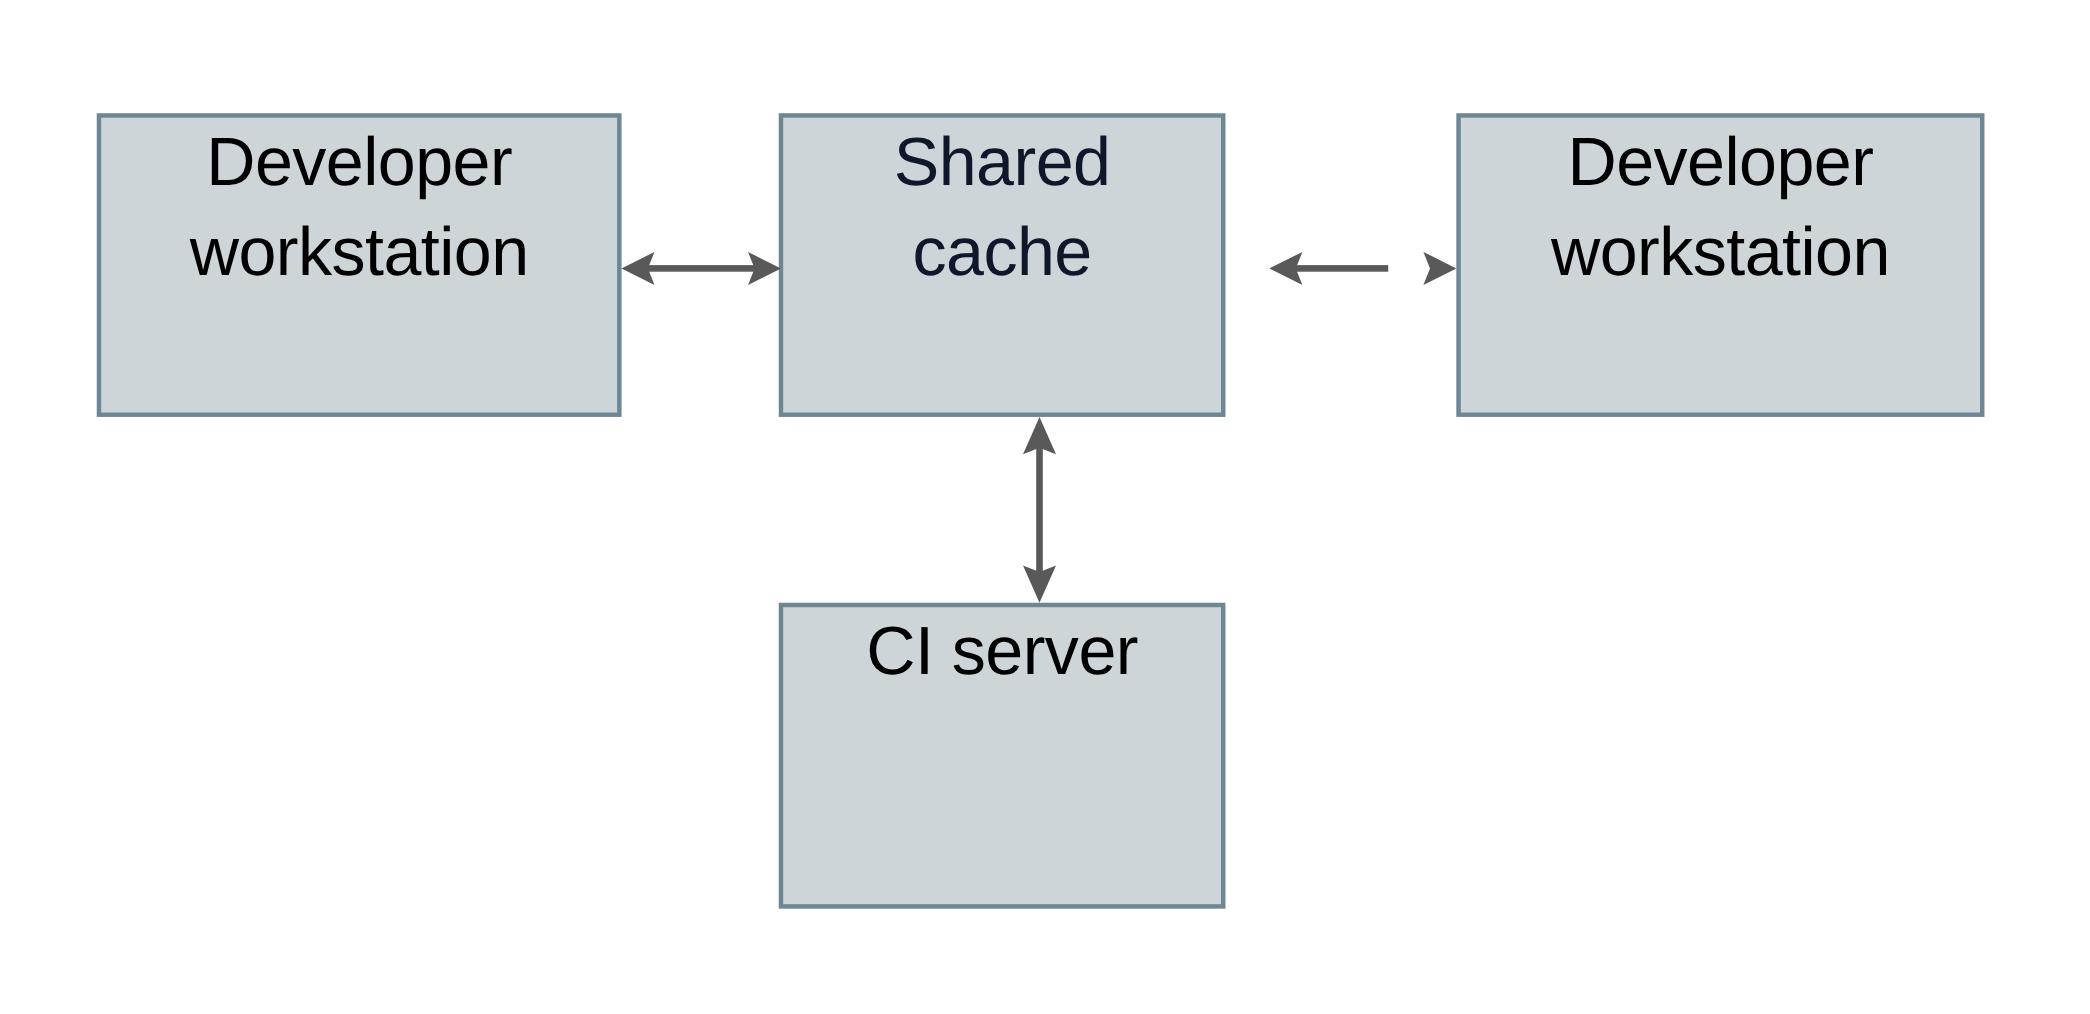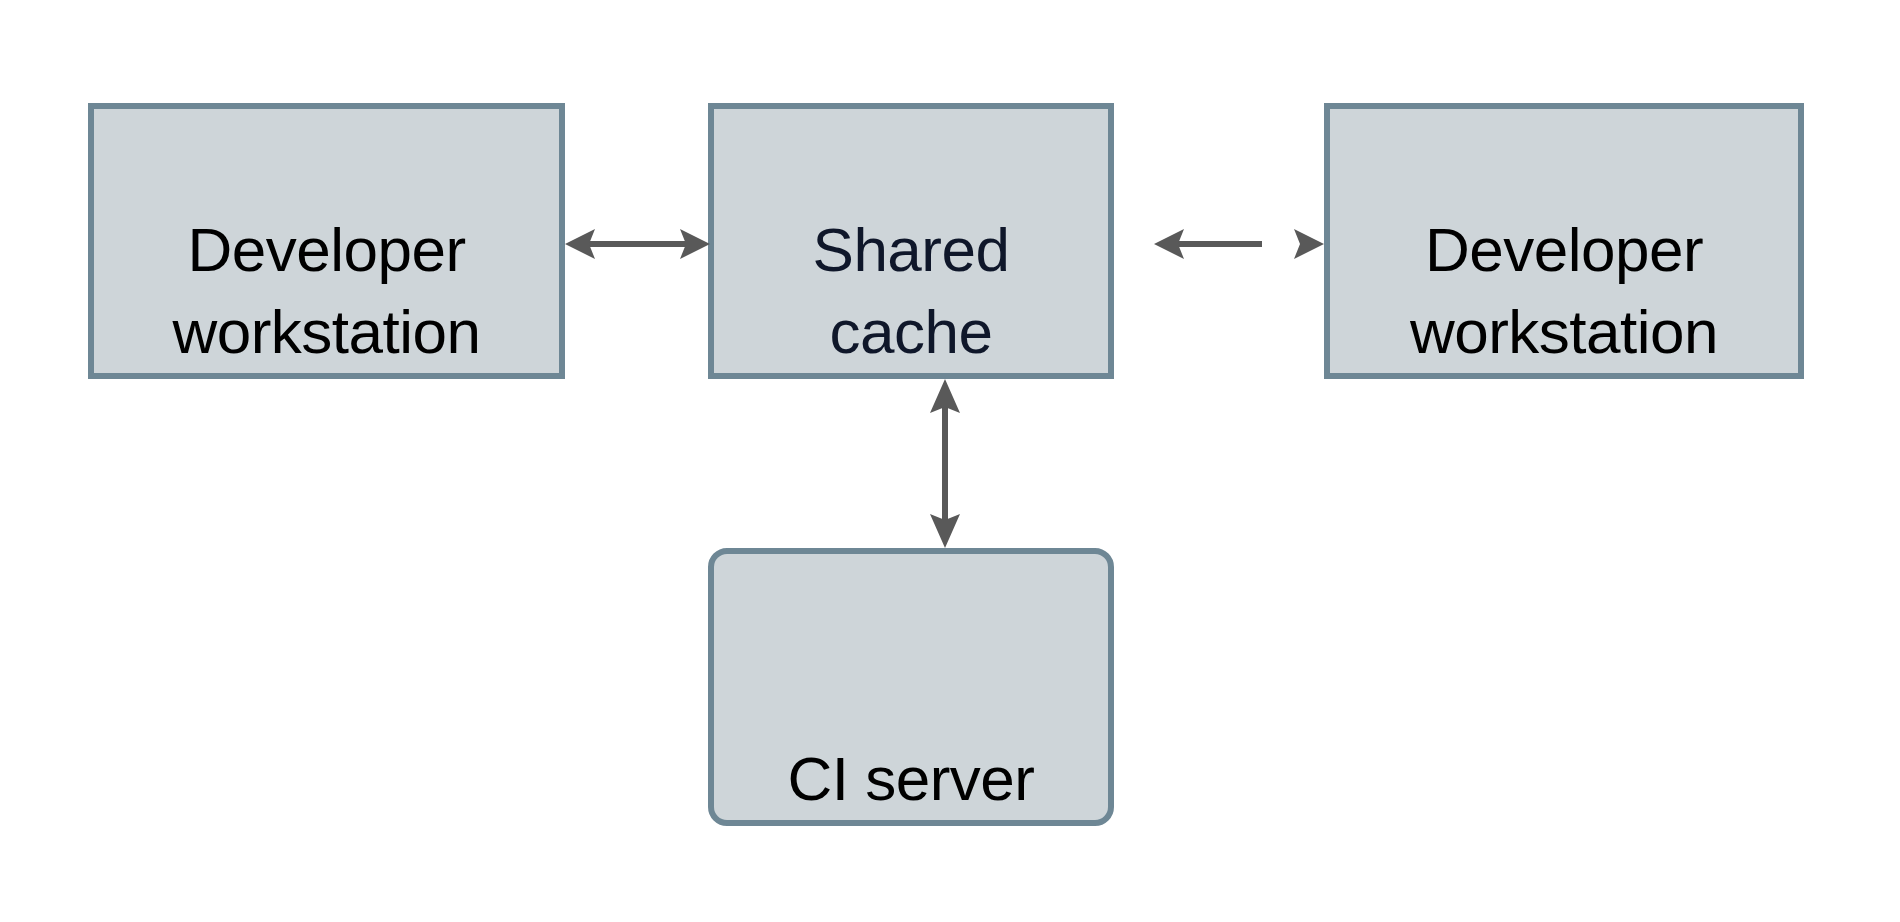--- a/index.html
+++ b/index.html
@@ -15,23 +15,23 @@
     position: relative;
     width: 1900px;
     height: 922px;
     background: #ffffff;
     overflow: hidden;
   }
   .node {
     position: absolute;
     box-sizing: border-box;
     background: #ced5d9;
-    border: 6px solid #8b5cf6;
+    border: 4px solid #8b5cf6;
     display: flex;
-    align-items: flex-end;
+    align-items: flex-start;
     justify-content: center;
     text-align: center;
     color: #000000;
     font-size: 62px;
     line-height: 1.32;
     font-weight: 400;
     letter-spacing: -0.5px;
     white-space: pre-line;
     user-select: none;
   }
@@ -64,21 +64,21 @@
   <div class="node" id="node-shared-cache" style="left: 708px; top: 103px; width: 406px; height: 276px; background: rgb(206, 213, 217); border-color: rgb(110, 135, 149); color: #0f172a;">
     <span class="node-label">Shared
 cache</span>
   </div>
 
   <div class="node" id="node-dev-right" style="left: 1324px; top: 103px; width: 480px; height: 276px; background: rgb(206, 213, 217); border-color: rgb(110, 135, 149); color: rgb(0, 0, 0);">
     <span class="node-label">Developer
 workstation</span>
   </div>
 
-  <div class="node" id="node-ci-server" style="left: 708px; top: 548px; width: 406px; height: 278px; background: rgb(206, 213, 217); border-color: rgb(110, 135, 149); color: rgb(0, 0, 0); border-radius: 19px;">
+  <div class="node" id="node-ci-server" style="left: 708px; top: 548px; width: 406px; height: 278px; background: rgb(206, 213, 217); border-color: rgb(110, 135, 149); color: rgb(0, 0, 0);">
     <span class="node-label">CI server</span>
   </div>
 
   <div class="edge" id="edge-0" style="left:565px; top:222px; width:145px; height:44px;">
     <svg width="145" height="44" viewBox="0 0 145 44">
       <g class="edge-shape" fill="#595959">
         <rect x="22" y="19" width="101" height="6"></rect>
         <polygon points="0,22 30,7 24,22 30,37"></polygon>
         <polygon points="145,22 115,7 121,22 115,37"></polygon>
       </g>

